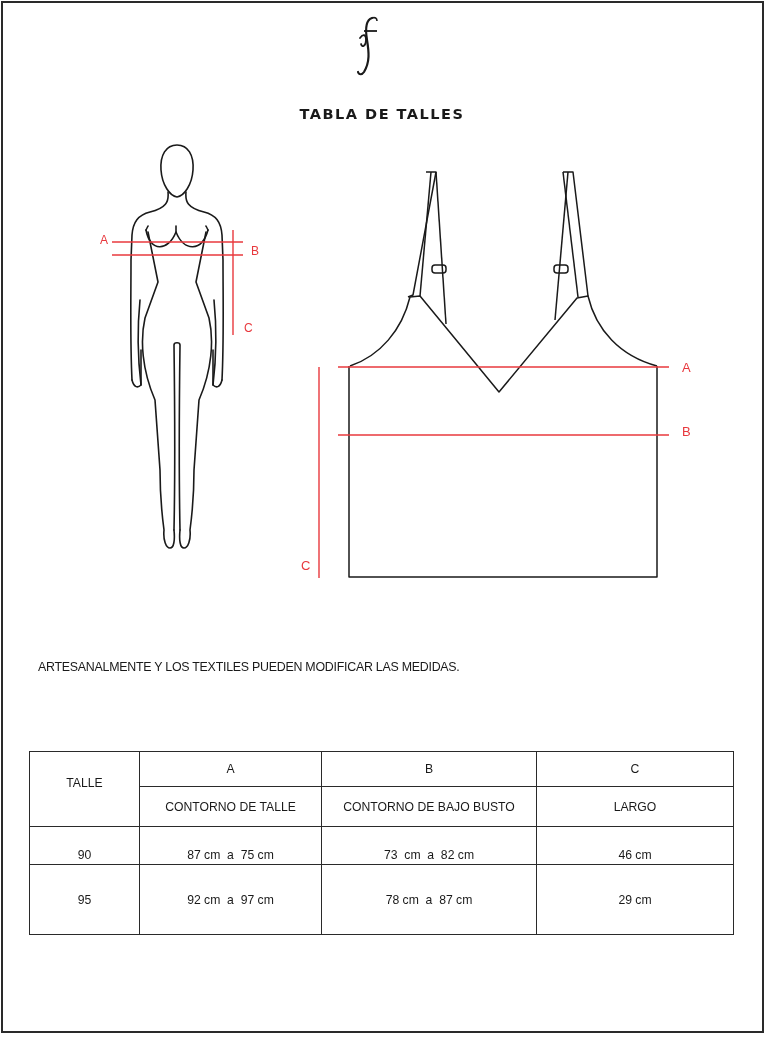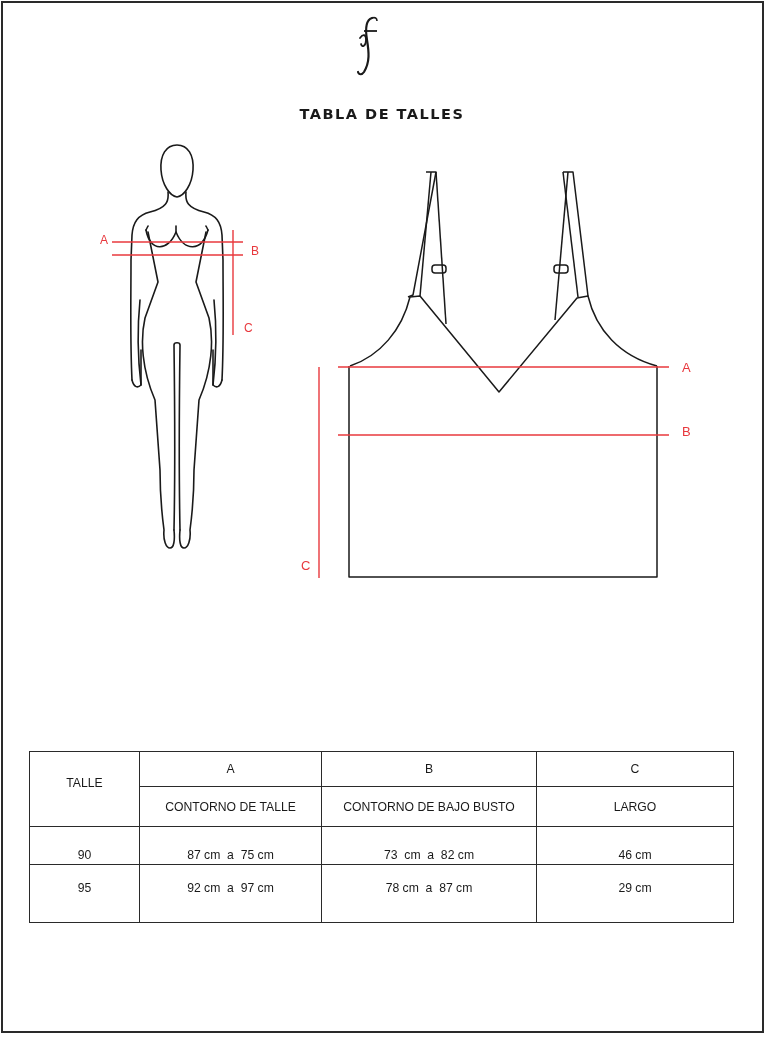--- a/index.html
+++ b/index.html
@@ -8,21 +8,21 @@
     .logo { position: absolute; left: 352px; top: 14px; width: 30px; height: 64px; }
     .title { position: absolute; left: 0; width: 768px; top: 86px; text-align: center; font-family: "DejaVu Sans", sans-serif; font-size: 14.5px; letter-spacing: 1.5px; font-weight: 600; color: #1a1a1a; padding-left: 0; margin-top: 20px; }
     .title span { display: inline-block; margin-left: -4px; }
     .figure-svg { position: absolute; left: 0; top: 0; width: 768px; height: 620px; }
     .disclaimer { position: absolute; left: 38px; top: 660px; width: 640px; font-family: "Liberation Sans", sans-serif; font-size: 12.4px; line-height: 15px; color: #1a1a1a; letter-spacing: -0.25px; }
     .size-table { position: absolute; left: 29px; top: 751px; width: 704px; border-collapse: collapse; font-family: "Liberation Sans", sans-serif; font-size: 12.2px; color: #1a1a1a; table-layout: fixed; }
     .size-table td { border: 1.6px solid #2a2a2a; text-align: center; vertical-align: middle; padding: 0; }
     .size-table .h1 td { height: 34px; }
     .size-table .h2 td { height: 39px; }
     .size-table .r1 td { height: 35px; vertical-align: bottom; padding-bottom: 2px; }
-    .size-table .r2 td { height: 41px; vertical-align: top; padding-top: 16px; }
+    .size-table .r2 td { height: 41px; vertical-align: top; padding-top: 28px; }
     .size-table td.talle-cell { vertical-align: middle; padding-bottom: 12px; }
   </style>
 </head>
 <body>
 
 <div class="page-frame"></div>
 
 <svg class="logo" viewBox="0 0 30 64">
   <path d="M20 4 C14 6, 13 14, 15 26 C17 38, 18 48, 12 58 C10 61, 7 61, 6 58" fill="none" stroke="#1a1a1a" stroke-width="2.2" stroke-linecap="round"></path>
   <path d="M8 24 C11 20, 14 20, 14 26 C14 32, 10 34, 9 30" fill="none" stroke="#1a1a1a" stroke-width="1.8" stroke-linecap="round"></path>
@@ -91,20 +91,21 @@
     <line x1="319" y1="367" x2="319" y2="578"></line>
   </g>
   <g font-family="Liberation Sans, sans-serif" font-size="13" fill="#e8383d">
     <text x="682" y="372">A</text>
     <text x="682" y="436">B</text>
     <text x="301" y="570">C</text>
   </g>
 </svg>
 
 <div class="disclaimer">
+  <div>ARTESANALMENTE Y LOS TEXTILES PUEDEN MODIFICAR LAS MEDIDAS.</div>
 </div>
 
 <table class="size-table">
   <colgroup>
     <col style="width:110px">
     <col style="width:182px">
     <col style="width:215px">
     <col style="width:197px">
   </colgroup>
   <tbody>

